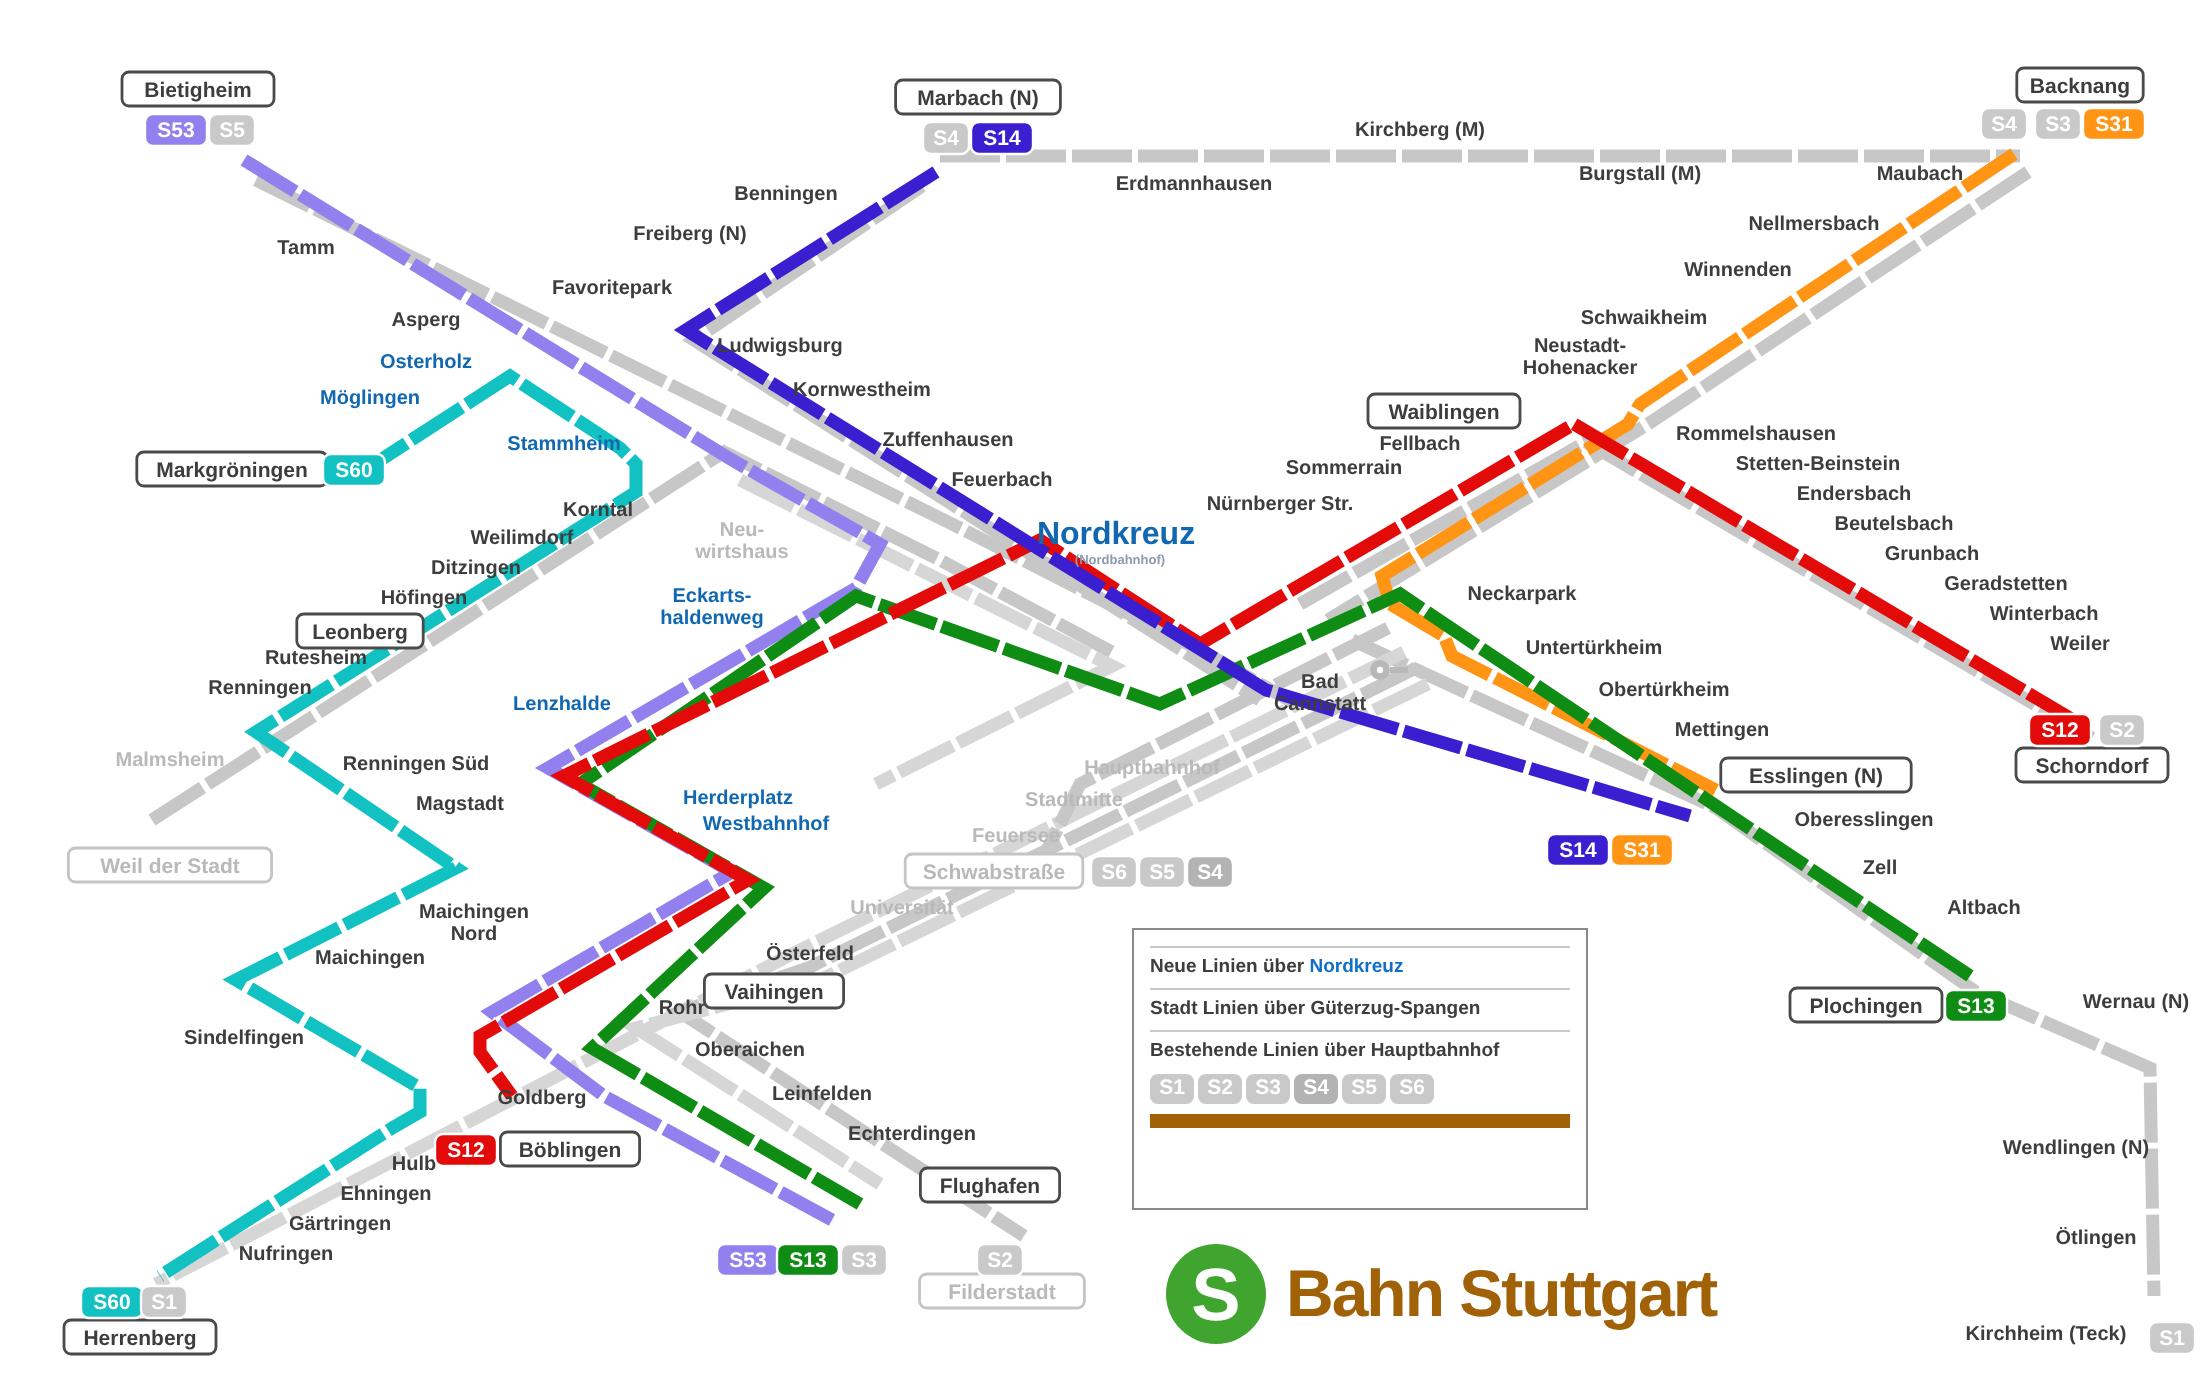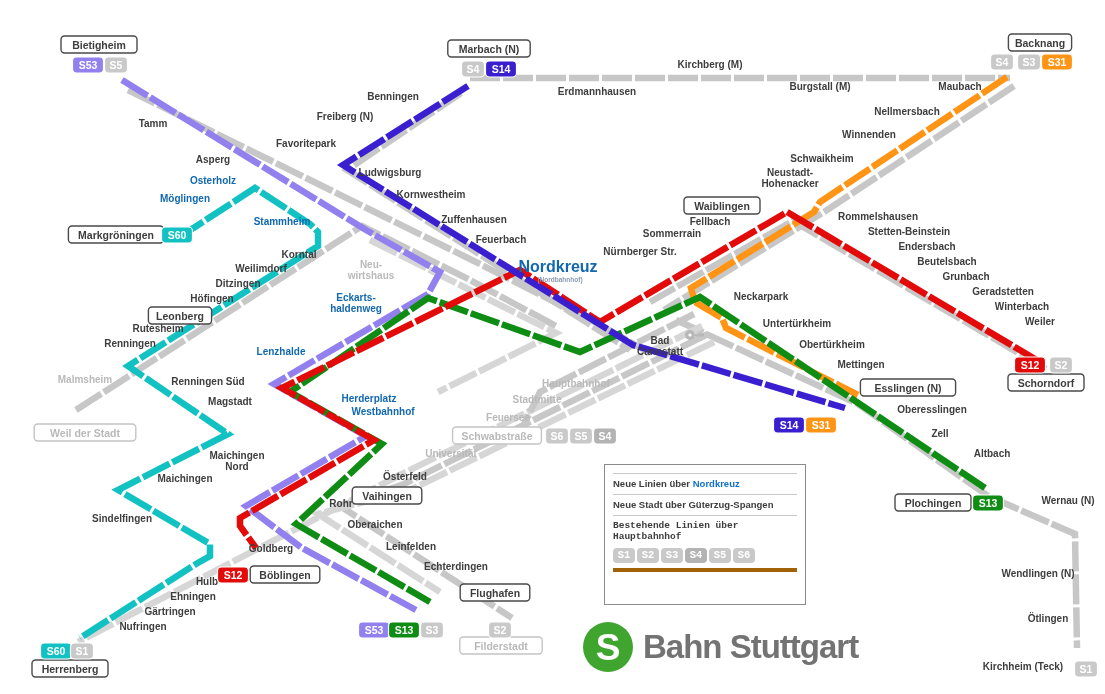--- a/index.html
+++ b/index.html
@@ -1,34 +1,34 @@
 <!DOCTYPE html>
 <html><head>
 <meta charset="utf-8">
 <style>
   html,body{margin:0;padding:0;background:#fff;}
   #stage{position:relative;width:1105px;height:694px;background:#fff;overflow:hidden;
          font-family:"Liberation Sans",sans-serif;}
   #map-svg{position:absolute;left:0;top:0;}
   
-  #legend{position:absolute;left:604px;top:464px;width:202px;height:141px;
+  #legend{position:absolute;left:566px;top:464px;width:228px;height:141px;
           background:#fff;border:1px solid #8a8a8a;box-sizing:border-box;padding:0 8px;}
   .leg-row{border-top:1px solid #c9c9c9;padding:4px 0 5px 0;}
   .leg-row:first-child{border-top:1px solid #c9c9c9;margin-top:8px;}
-  .leg-row:last-child{border-bottom:4px solid #a16207;font-family:Liberation Mono, monospace;}
+  .leg-row:last-child{border-bottom:7px solid #a16207;}
   .leg-label{font-size:9.5px;font-weight:700;color:#3d3d3d;letter-spacing:0;}
   .leg-label .hl{color:#1070c8;}
   .leg-badges{margin-top:3px;}
   .badge{display:inline-block;min-width:14px;text-align:center;border-radius:4px;
          color:#fff;font-weight:700;font-size:10.5px;padding:1.5px 4px 2px 4px;margin-right:2px;}
   
   #logo{position:absolute;left:583px;top:622px;display:flex;align-items:center;}
   #logo .s-circle{width:50px;height:50px;border-radius:50%;display:flex;align-items:center;
                   justify-content:center;color:#fff;font-weight:900;font-size:37px;line-height:1;}
-  #logo .logo-text{margin-left:10px;font-size:33px;font-weight:900;color:#737373;letter-spacing:-1px;}
+  #logo .logo-text{margin-left:10px;font-size:33px;font-weight:900;color:#a16207;letter-spacing:-1px;}
 </style>
 </head>
 <body>
 
 <div id="stage">
 
   <svg id="map-svg" width="1105" height="694" viewBox="0 0 1105 694" xmlns="http://www.w3.org/2000/svg">
       <polyline points="128,90 476,262 600,325 648,352" fill="none" stroke="#c7c7c7" stroke-width="6.5" stroke-dasharray="30 3" stroke-linejoin="miter"></polyline>
       <polyline points="76,410 362,226 470,280 556,326" fill="none" stroke="#c7c7c7" stroke-width="6.5" stroke-dasharray="30 3" stroke-linejoin="miter"></polyline>
       <polyline points="461,93 347,170 630,350" fill="none" stroke="#c7c7c7" stroke-width="6.5" stroke-dasharray="30 3" stroke-linejoin="miter"></polyline>
@@ -209,21 +209,21 @@
       <rect x="593.5" y="428" width="23" height="16" rx="4" fill="#b3b3b3" stroke="#fff" stroke-width="1.2"></rect>
       <text x="605" y="439.5" text-anchor="middle" fill="#fff" font-size="10.5" font-weight="800">S4</text>
     </svg>
 
   <div id="legend">
     <div id="legend-rows">
         <div class="leg-row">
           <div class="leg-label">Neue Linien über <span class="hl">Nordkreuz</span></div>
         </div>
         <div class="leg-row">
-          <div class="leg-label">Neue Stadt über Güterzug-Spangen</div>
+          <div class="leg-label">Stadt Linien über Güterzug-Spangen</div>
         </div>
         <div class="leg-row">
           <div class="leg-label">Bestehende Linien über Hauptbahnhof</div>
           <div class="leg-badges"><span class="badge" style="background: rgb(201, 201, 201);">S1</span><span class="badge" style="background: rgb(201, 201, 201);">S2</span><span class="badge" style="background: rgb(201, 201, 201);">S3</span><span class="badge" style="background: rgb(179, 179, 179);">S4</span><span class="badge" style="background: rgb(201, 201, 201);">S5</span><span class="badge" style="background: rgb(201, 201, 201);">S6</span></div>
         </div>
       </div>
   </div>
 
   <div id="logo">
     <div class="s-circle" style="background: rgb(63, 165, 46);">S</div>

